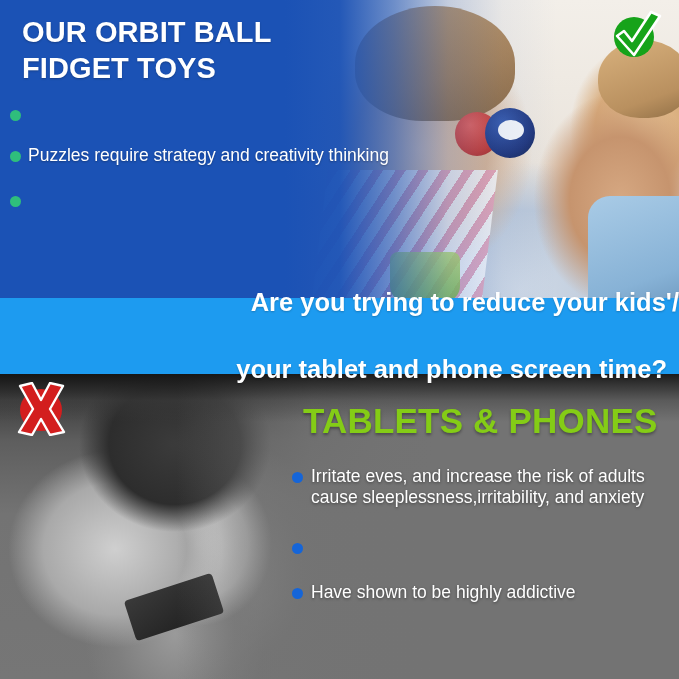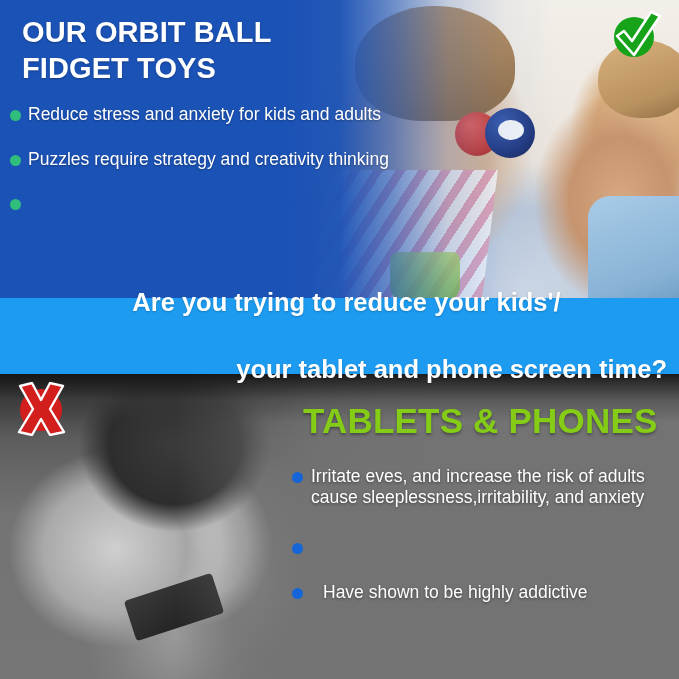--- a/index.html
+++ b/index.html
@@ -169,21 +169,21 @@
     justify-content: center;
   }
   .banner-line {
     color: #ffffff;
     font-size: 25.5px;
     font-weight: bold;
     line-height: 1.22;
     text-shadow: 0 1px 2px rgba(0,0,0,0.22);
     white-space: nowrap;
   }
-  .banner-line.l1 { padding-left: 14px; text-align: center; }
+  .banner-line.l1 { padding-left: 14px; text-align: right; }
   .banner-line.l2 { padding-right: 12px; text-align: right; margin-top: 36px; }
 
   
   .panel-bottom {
     position: absolute;
     left: 0; top: 374px;
     width: 679px; height: 305px;
     overflow: hidden;
     background: #6f6f6f;
   }
@@ -238,21 +238,21 @@
     position: absolute;
     left: 292px; top: 466px;
     width: 380px;
     z-index: 6;
   }
   .bullet-bottom {
     display: flex;
     align-items: flex-start;
     margin-bottom: 28px;
   }
-  .bullet-bottom:last-child { margin-bottom: 0; gap: 12px; }
+  .bullet-bottom:last-child { margin-bottom: 0; }
   .dot-blue {
     flex: 0 0 auto;
     width: 11px; height: 11px;
     border-radius: 50%;
     background: #1565d8;
     margin-top: 6px;
     margin-right: 8px;
   }
   .bullet-bottom-text {
     color: #ffffff;
@@ -279,21 +279,20 @@
       <div class="ball-face"></div>
     </div>
 
     <div class="overlay-top"></div>
 
     <div class="title-top">OUR ORBIT BALL FIDGET TOYS</div>
 
     <div class="bullets-top">
       <div class="bullet-top">
         <span class="dot-green"></span>
-        <span class="bullet-top-text">Reduce stress and anxiety for kids and adults</span>
       </div>
       <div class="bullet-top">
         <span class="dot-green"></span>
         <span class="bullet-top-text">Puzzles require strategy and creativity thinking</span>
       </div>
       <div class="bullet-top">
         <span class="dot-green"></span>
       </div>
     </div>
   </div>

